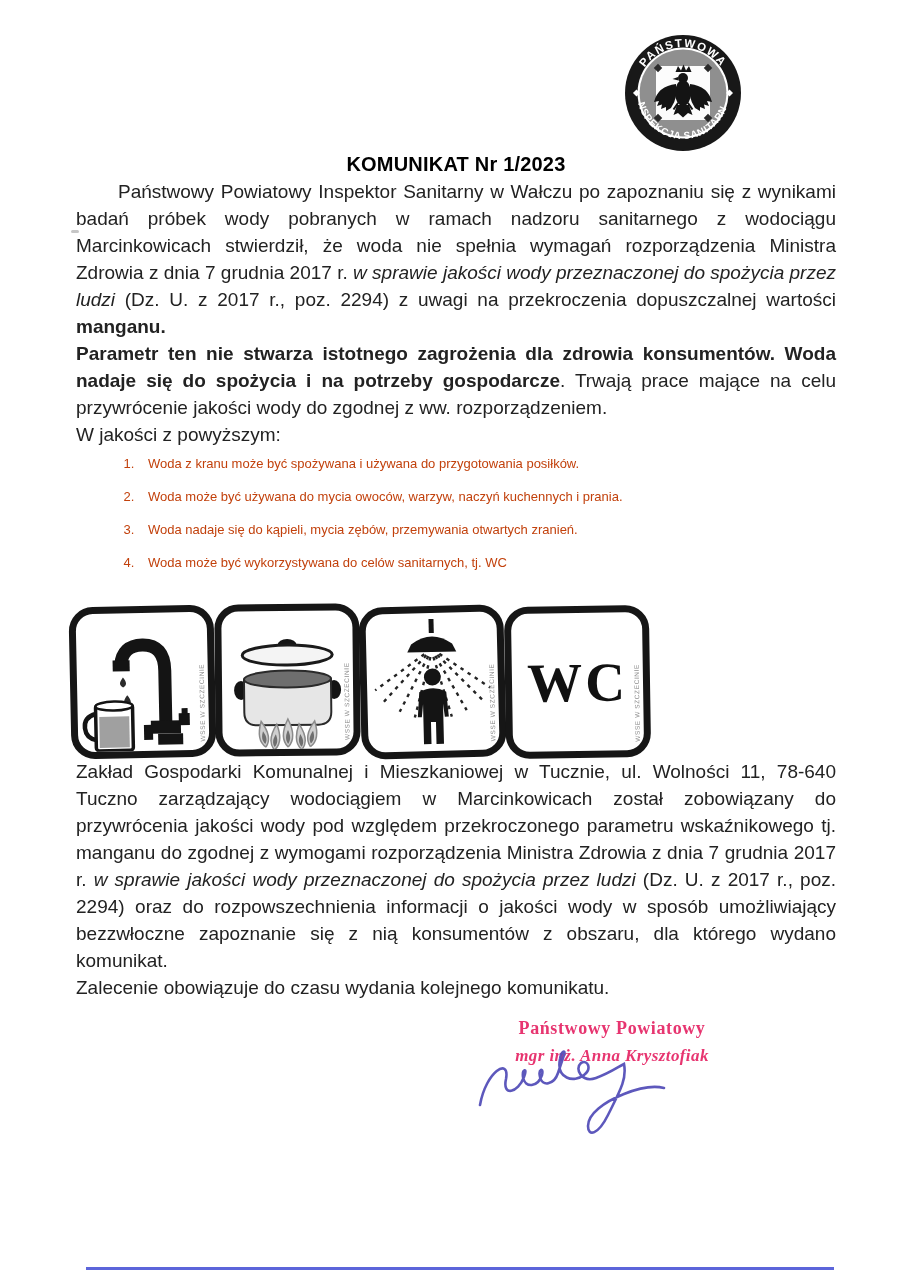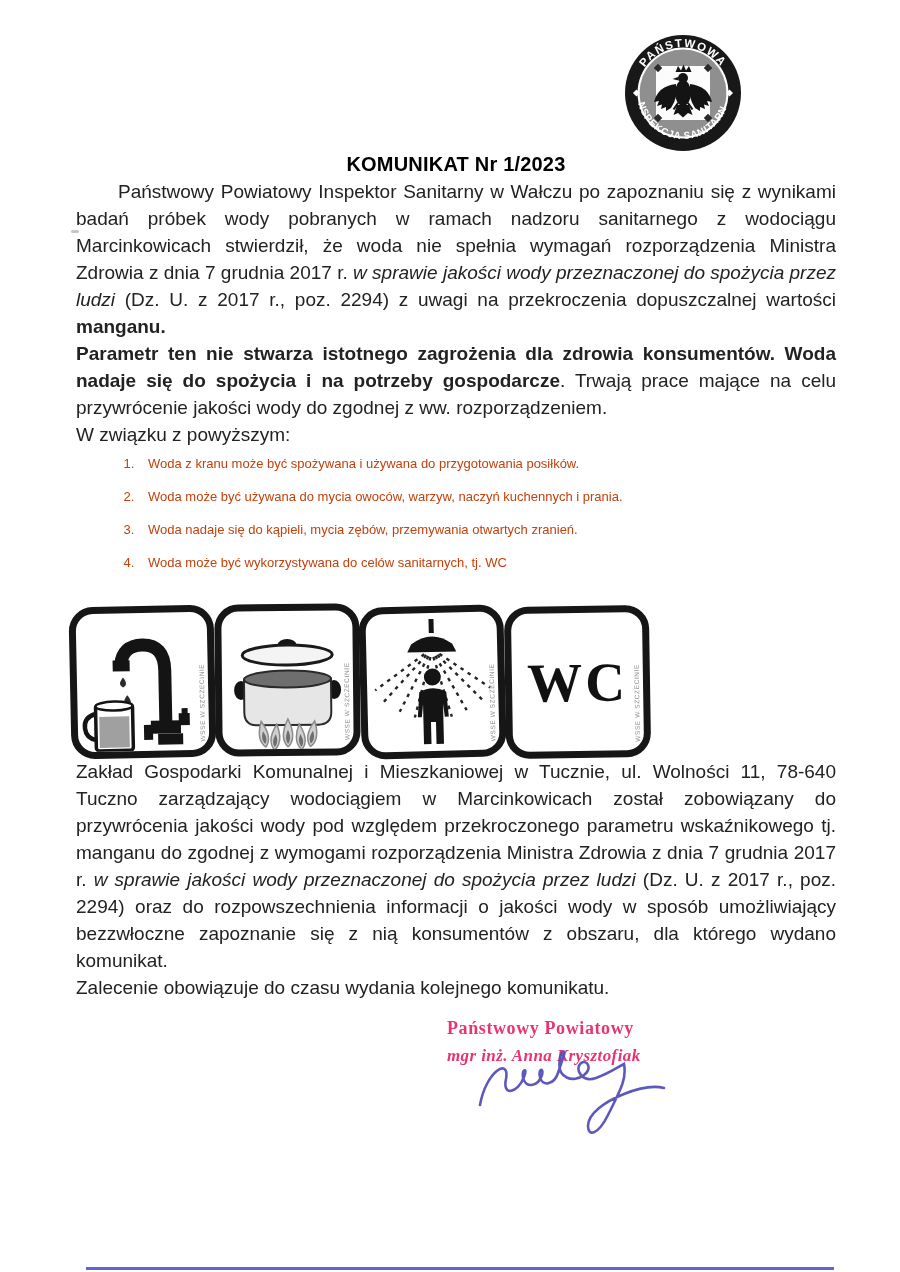--- a/index.html
+++ b/index.html
@@ -57,21 +57,21 @@
     white-space:nowrap;
   }
   .r1{transform:rotate(-1.2deg);}
   .r2{transform:rotate(-0.6deg) translateY(-2px);}
   .r3{transform:rotate(-1.4deg);}
   .r4{transform:rotate(-0.9deg);}
   
   .stamp{
     position:relative;
     width:330px;margin:16px 0 0 447px;
-    text-align:left;
+    text-align:center;
     font-family:"Liberation Serif","DejaVu Serif",serif;
     color:#e73570;
   }
   .stamp-l1,.stamp-l2{font-size:18px;font-weight:700;line-height:22px;letter-spacing:.6px;}
   .stamp-l3{font-size:17px;font-weight:700;font-style:italic;line-height:22px;margin-top:6px;letter-spacing:.4px;}
   .sig{position:absolute;left:5px;top:10px;width:300px;height:115px;pointer-events:none;}
   
   .dash-artifact{position:absolute;left:71px;top:230px;width:8px;height:3px;background:#c6c6c6;border-radius:2px;}
   .bottom-line-artifact{position:absolute;left:86px;bottom:2px;width:748px;height:3px;background:#3f4ad4;opacity:.85;}
 </style>
@@ -119,21 +119,21 @@
 
     <p class="body indent mt-p2">
       <span>Państwowy Powiatowy Inspektor Sanitarny w Wałczu po zapoznaniu się z wynikami badań próbek wody pobranych w ramach nadzoru sanitarnego z wodociągu Marcinkowicach stwierdził, że woda nie spełnia wymagań rozporządzenia Ministra Zdrowia z dnia 7 grudnia 2017 r. </span><span class="seg-italic">w sprawie jakości wody przeznaczonej do spożycia przez ludzi</span><span> (Dz. U. z 2017 r., poz. 2294) z uwagi na przekroczenia dopuszczalnej wartości </span><span class="seg-bold">manganu.</span>
     </p>
 
     <p class="body mt-p3">
       <span class="seg-bold">Parametr ten nie stwarza istotnego zagrożenia dla zdrowia konsumentów. Woda nadaje się do spożycia i na potrzeby gospodarcze</span><span>. Trwają prace mające na celu przywrócenie jakości wody do zgodnej z ww. rozporządzeniem.</span>
     </p>
 
     <p class="body mt-intro">
-      <span>W związku z powyższym:</span>
+      <span>W jakości z powyższym:</span>
     </p>
 
     <ol class="usage">
       <li>Woda z kranu może być spożywana i używana do przygotowania posiłków.</li>
       <li>Woda może być używana do mycia owoców, warzyw, naczyń kuchennych i prania.</li>
       <li>Woda nadaje się do kąpieli, mycia zębów, przemywania otwartych zranień.</li>
       <li>Woda może być wykorzystywana do celów sanitarnych, tj. WC</li>
     </ol>
   </div>
 

